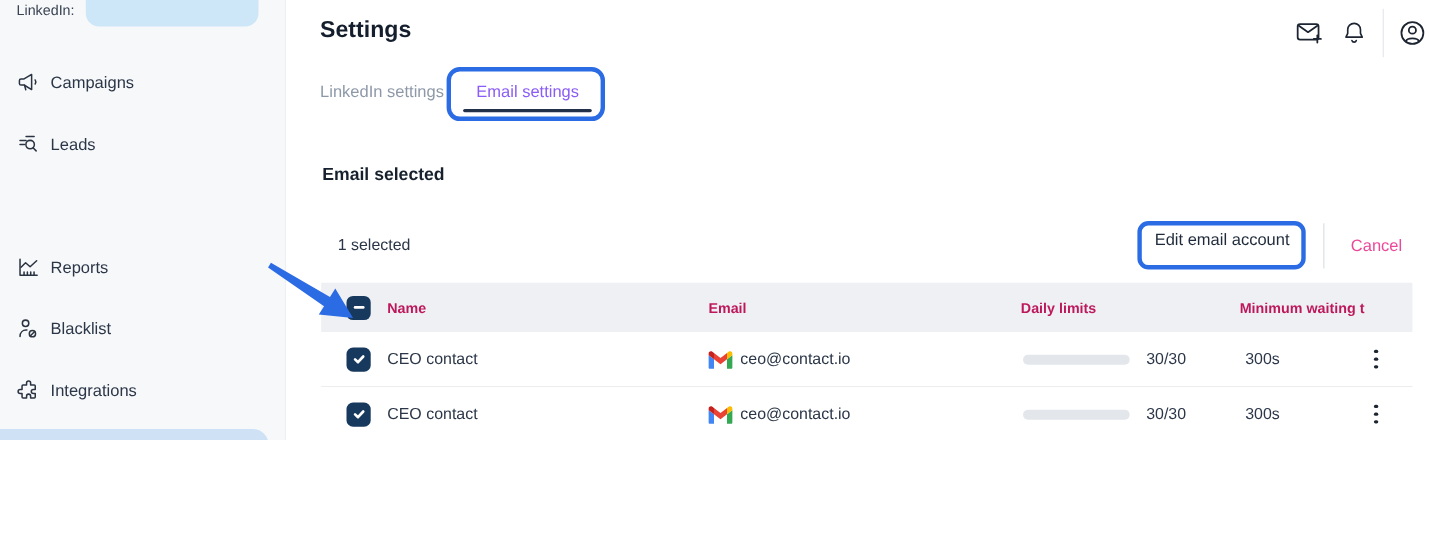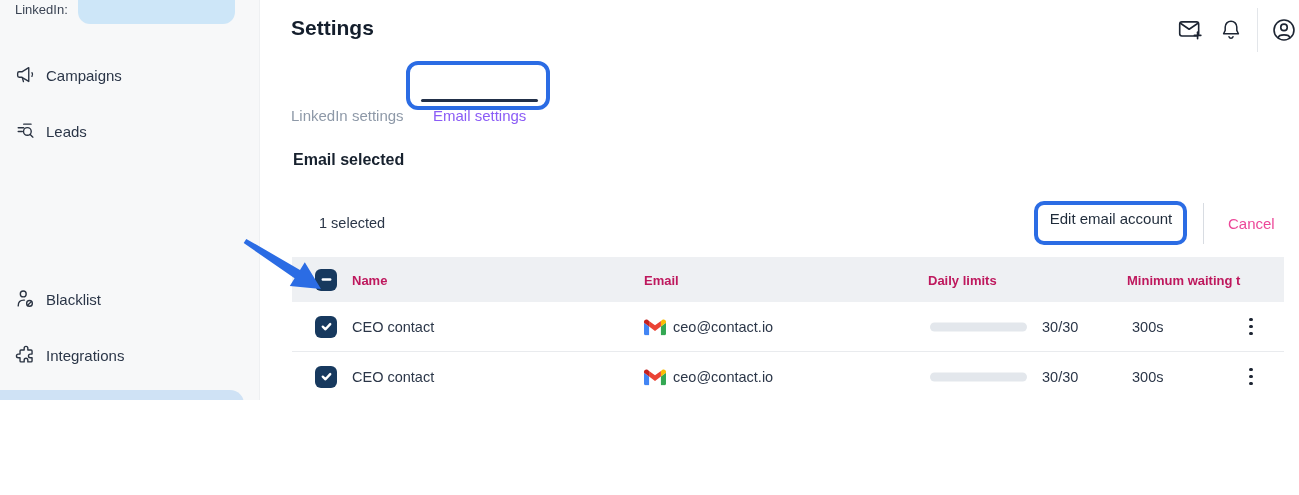--- a/index.html
+++ b/index.html
@@ -12,30 +12,30 @@
   .sidebar{position:absolute;left:0;top:0;width:260px;height:495px;background:#f7f8f9;border-right:1px solid #eef0f2;}
   .li-label{position:absolute;left:15px;top:2px;font-size:13px;color:#3b4454;}
   .li-redacted{position:absolute;left:78px;top:-12px;width:157px;height:36px;background:#cde6f8;border-radius:12px;}
   .nav-item{position:absolute;left:0;width:244px;height:42px;display:flex;align-items:center;cursor:pointer;}
   .nav-item.active{background:#cfe2f5;border-radius:0 14px 14px 0;}
   .nav-icon{position:absolute;left:14px;width:24px;height:24px;display:flex;align-items:center;justify-content:center;}
   .nav-icon svg{stroke:#2a3342;fill:none;stroke-width:1.5;stroke-linecap:round;stroke-linejoin:round;}
   .nav-label{position:absolute;left:46px;font-size:15px;color:#2b3648;}
   
   .page-title{position:absolute;left:291px;top:16px;font-size:21px;font-weight:700;color:#141e2c;}
-  .tab{position:absolute;top:75px;font-size:15px;cursor:pointer;margin-top:32px;}
+  .tab{position:absolute;top:75px;font-size:15px;cursor:pointer;}
   .tab-inactive{left:291px;color:#8e99a8;}
   .tab-active{left:433px;color:#8b5cf6;font-weight:500;}
   .tab-underline{position:absolute;left:421px;top:99px;width:117px;height:2.5px;background:#223049;border-radius:2px;}
   .topbar-icon{position:absolute;top:17px;width:26px;height:26px;display:flex;align-items:center;justify-content:center;cursor:pointer;}
   .topbar-icon svg{stroke:#1d2533;fill:none;stroke-width:1.5;stroke-linecap:round;stroke-linejoin:round;}
   .topbar-divider{position:absolute;left:1257px;top:8px;width:1px;height:44px;background:#e3e6ea;}
   
   .section-title{position:absolute;left:293px;top:151px;font-size:16px;font-weight:600;color:#17212e;}
-  .selected-label{position:absolute;left:319px;top:215px;font-size:14.5px;color:#2b3648;}
+  .selected-label{position:absolute;left:307px;top:215px;font-size:14.5px;color:#2b3648;}
   .edit-btn{position:absolute;left:1043px;top:210px;width:136px;text-align:center;font-size:15px;color:#1f2b3a;cursor:pointer;}
   .btn-divider{position:absolute;left:1203px;top:203px;width:1px;height:41px;background:#d8dce2;}
   .cancel-btn{position:absolute;left:1228px;top:215px;font-size:15px;color:#ec4899;cursor:pointer;}
   
   .table{position:absolute;left:292px;top:257px;width:992px;}
   .thead{position:relative;height:45px;background:#eef0f3;}
   .trow{position:relative;height:50px;background:#fff;border-bottom:1px solid #e9ebee;}
   .cell{position:absolute;top:50%;transform:translateY(-50%);white-space:nowrap;}
   .th{font-size:13px;font-weight:600;color:#be185d;}
   .td{font-size:14.5px;color:#2b3648;}
@@ -80,20 +80,33 @@
             <path d="M3.5 8.5 h6"></path>
             <path d="M3.5 12.5 h4.5"></path>
             <circle cx="13.5" cy="12.5" r="4.2"></circle>
             <path d="M16.6 15.8 L19.5 18.7"></path>
           </svg>
       </span>
       <span class="nav-label">Leads</span>
     </div>
 
 
+    <div class="nav-item" style="top:222px">
+      <span class="nav-icon">
+        <svg width="22" height="22" viewBox="0 0 24 24">
+            <path d="M3.5 4 V20 H20.5"></path>
+            <path d="M4.5 12 L9 7.5 L13.5 11.5 L20 5.5"></path>
+            <path d="M7.5 20 v-3.4"></path>
+            <path d="M10.8 20 v-3.4"></path>
+            <path d="M14.1 20 v-3.4"></path>
+            <path d="M17.4 20 v-3.4"></path>
+          </svg>
+      </span>
+      <span class="nav-label">Reports</span>
+    </div>
 
     <div class="nav-item" style="top:278px">
       <span class="nav-icon">
         <svg width="22" height="22" viewBox="0 0 24 24">
             <circle cx="9" cy="6.5" r="3.2"></circle>
             <path d="M3.5 19.5 c0 -4.2 2.8 -6.3 6 -6.3 h0.8"></path>
             <circle cx="15.8" cy="16.8" r="3.1"></circle>
             <path d="M13.6 19 L18 14.6"></path>
           </svg>
       </span>

